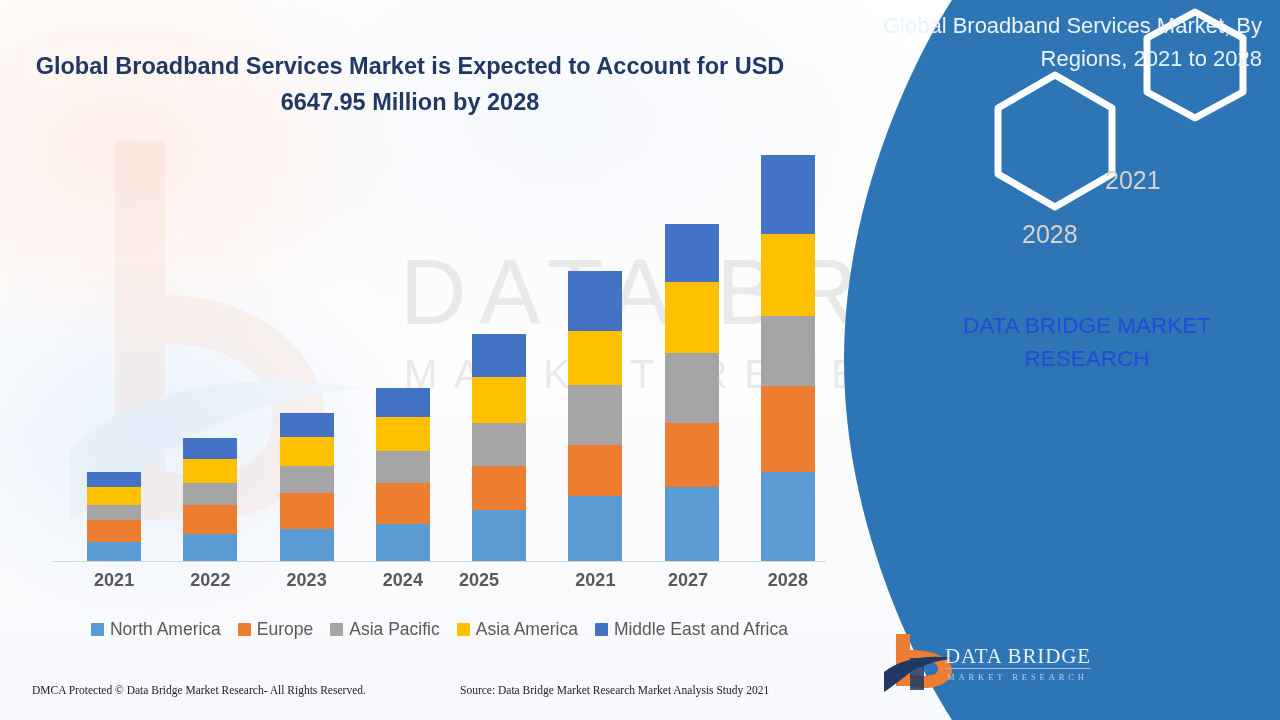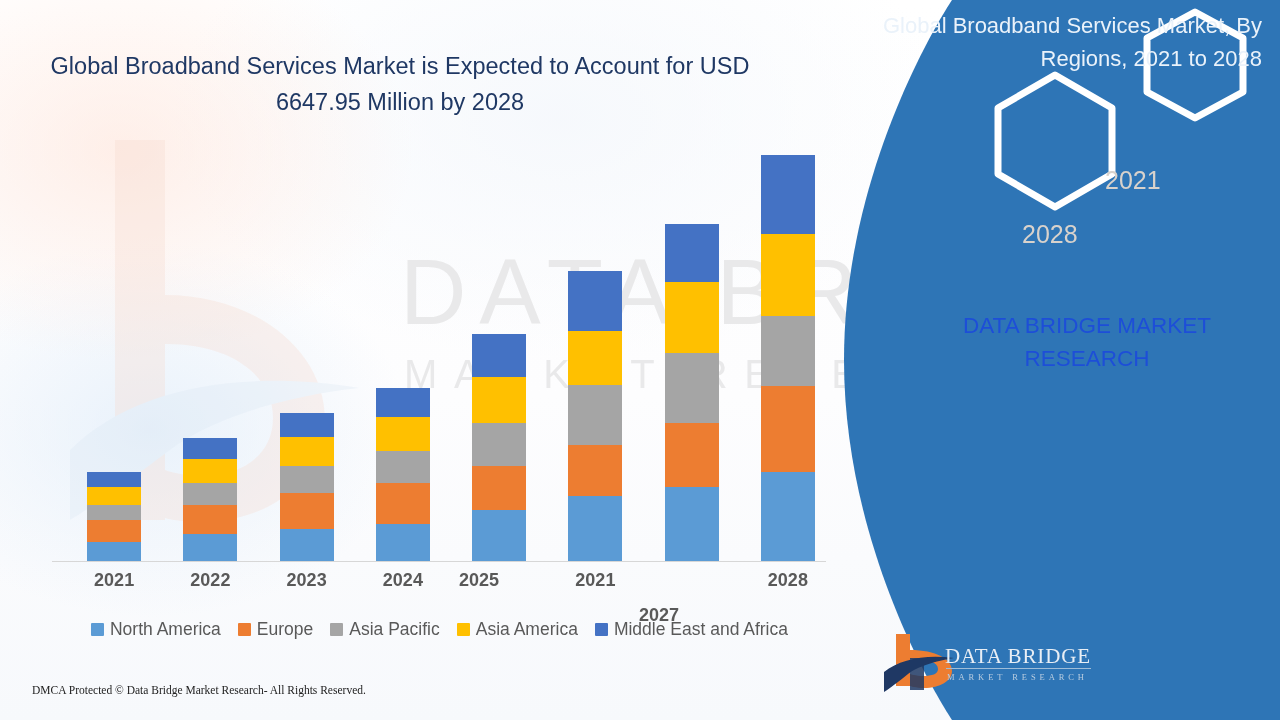--- a/index.html
+++ b/index.html
@@ -20,22 +20,22 @@
       linear-gradient(180deg,#ffffff 0%,#fdfdfe 55%,#f7f9fc 100%);
   }
   
   .wm-logo{position:absolute;left:60px;top:120px;width:330px;height:430px;opacity:.30;pointer-events:none;}
   
   .wm-text{position:absolute;pointer-events:none;color:#e9e9ea;font-weight:400;letter-spacing:.14em;white-space:nowrap;}
   .wm-text.one{left:400px;top:240px;font-size:92px;}
   .wm-text.two{left:404px;top:352px;font-size:40px;letter-spacing:.42em;}
 
   
-  .headline{position:absolute;left:20px;top:48px;width:760px;text-align:center;
-    color:#1f3864;font-size:23.5px;line-height:1.55;font-weight:400;}
+  .headline{position:absolute;left:30px;top:48px;width:760px;text-align:center;
+    color:#1f3864;font-size:23.5px;line-height:1.55;font-weight:700;}
 
   
   .chart{position:absolute;left:52px;top:150px;width:770px;height:412px;}
   .plot{position:absolute;left:0;top:0;right:0;bottom:0;}
   .axis-line{position:absolute;left:0;right:-4px;bottom:0;height:1px;background:#d7d7d7;}
   .bar{position:absolute;bottom:1px;width:54px;display:flex;flex-direction:column;}
   .seg{width:100%;}
 
   .xlabels{position:absolute;left:52px;top:570px;width:770px;height:30px;}
   .xlab{position:absolute;width:80px;text-align:center;font-size:18px;font-weight:700;color:#595959;}
@@ -150,21 +150,21 @@
     <div class="axis-line"></div>
   </div>
 
   <div class="xlabels" id="xlabels">
       <div class="xlab" style="left: 22.125px;">2021</div>
       <div class="xlab" style="left: 118.375px;">2022</div>
       <div class="xlab" style="left: 214.625px;">2023</div>
       <div class="xlab" style="left: 310.875px;">2024</div>
       <div class="xlab" style="left: 387px;">2025</div>
       <div class="xlab" style="left: 503.375px;">2021</div>
-      <div class="xlab" style="left: 567px; margin-top: 35px;">2027</div>
+      <div class="xlab" style="left: 596px;">2027</div>
       <div class="xlab" style="left: 695.875px;">2028</div>
     </div>
 
   <div class="legend" id="legend">
       <div class="lg-item">
         <span class="lg-swatch" style="background: rgb(91, 155, 213);"></span>
         <span>North America</span>
       </div>
       <div class="lg-item">
         <span class="lg-swatch" style="background: rgb(237, 125, 49);"></span>
@@ -178,20 +178,21 @@
         <span class="lg-swatch" style="background: rgb(255, 192, 0);"></span>
         <span>Asia America</span>
       </div>
       <div class="lg-item">
         <span class="lg-swatch" style="background: rgb(68, 114, 196);"></span>
         <span>Middle East and Africa</span>
       </div>
     </div>
 
   <div class="footer-left">DMCA Protected © Data Bridge Market Research- All Rights Reserved.</div>
+  <div class="footer-right">Source: Data Bridge Market Research Market Analysis Study 2021</div>
 
   <div class="panel">
     <svg class="panel-shape" viewBox="0 0 440 720" preserveAspectRatio="none">
       <path d="M112 0 L440 0 L440 720 L112 720 C112 720 4 560 4 360 C4 160 112 0 112 0 Z" fill="#2E75B6"></path>
     </svg>
   </div>
 
   <svg class="hexwrap" style="left:840px;width:440px;" viewBox="0 0 440 720">
 
     <polygon points="307,38 355,12 403,38 403,92 355,118 307,92" fill="none" stroke="#ffffff" stroke-width="7" stroke-linejoin="round"></polygon>

